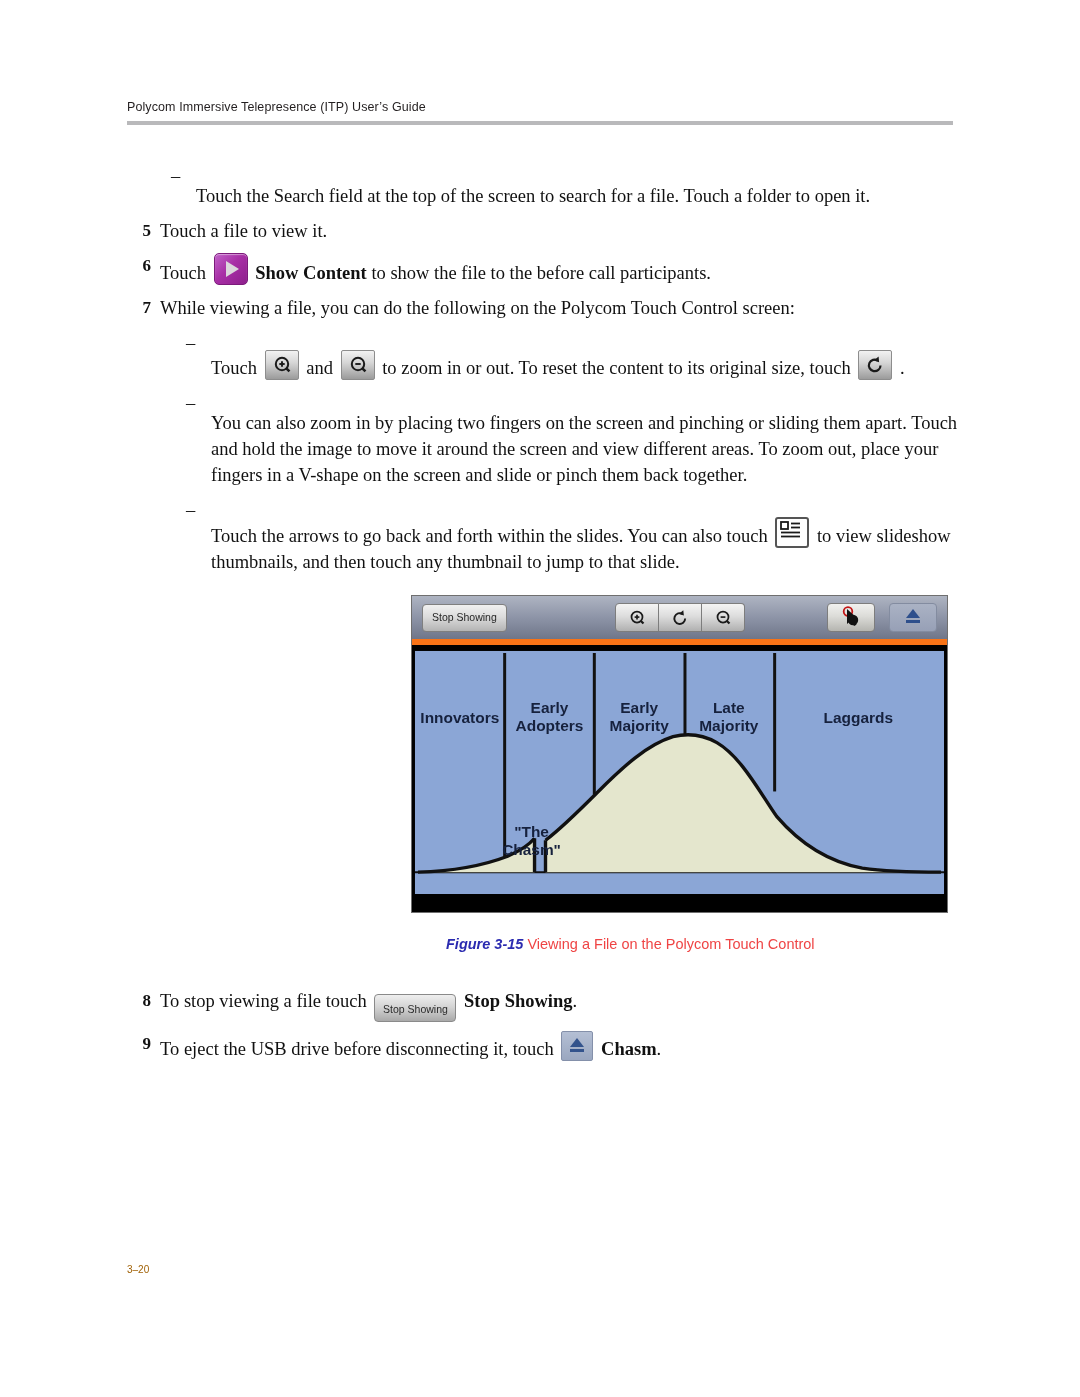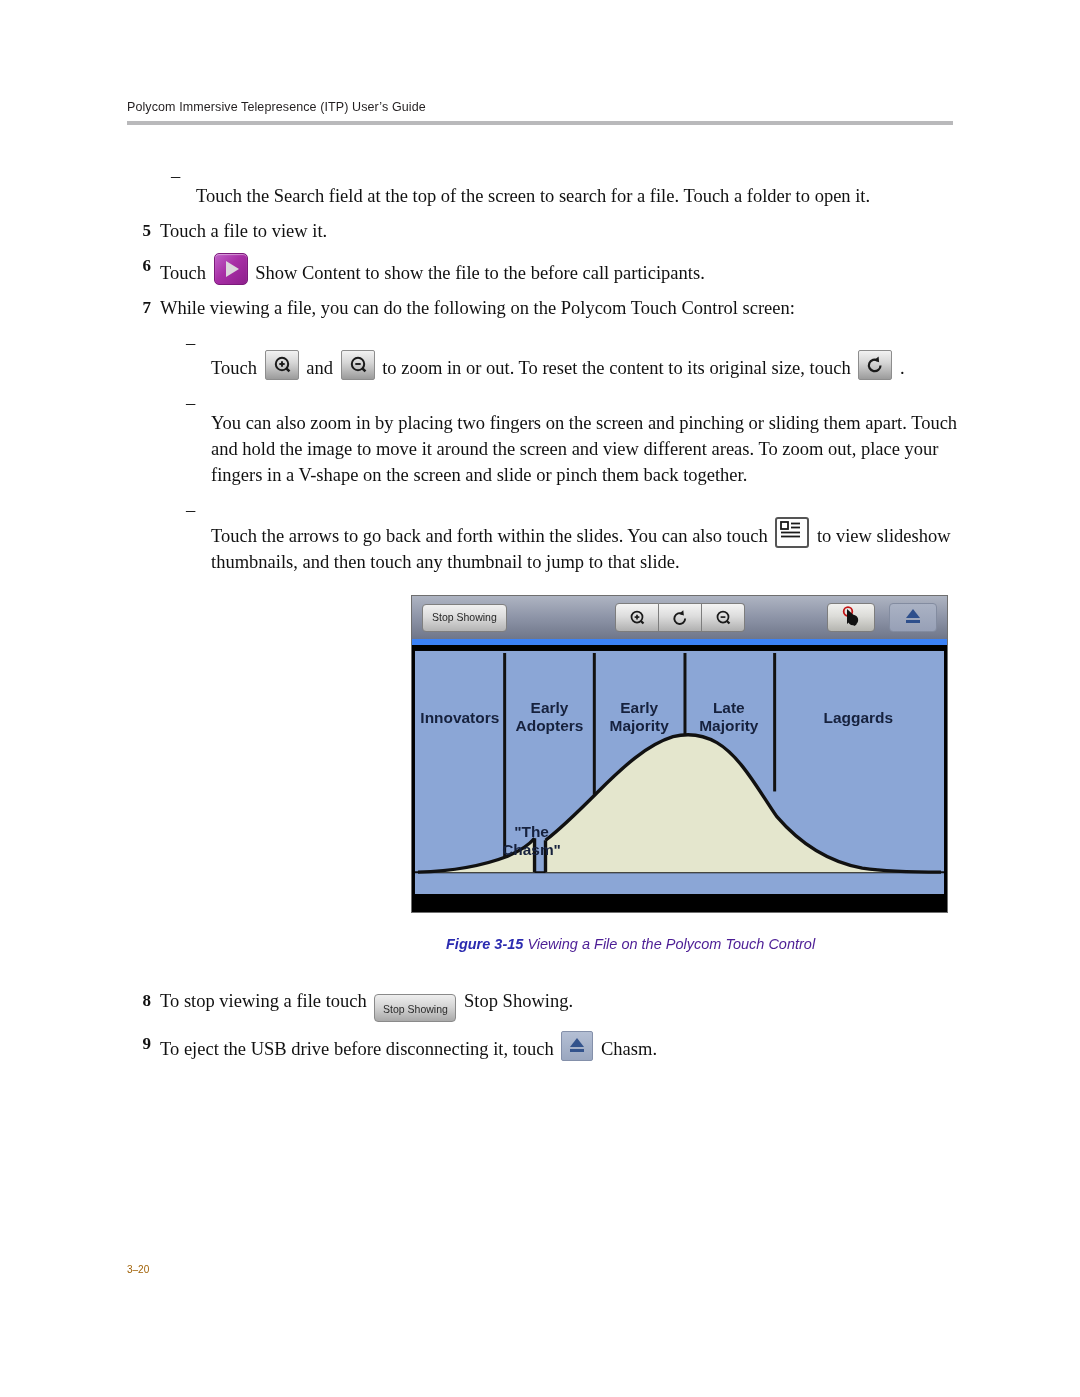--- a/index.html
+++ b/index.html
@@ -85,21 +85,21 @@
   .dash-body {
     flex: 1;
     font-size: 18.5px;
     line-height: 26px;
     margin-top: 20px;
   }
 
   .indent-1 { margin-left: 48px; }
   .indent-top { margin-left: 33px; }
 
-  b, .bold { font-weight: normal; margin-top: 6px; }
+  b, .bold { font-weight: bold; margin-top: 6px; }
 
   
   .inl {
     display: inline-block;
     vertical-align: -6px;
     margin: 0 3px;
   }
 
   
   .ico-showcontent {
@@ -264,42 +264,41 @@
   }
   .tb-eject::after {
     content: "";
     position: absolute;
     left: 16px; top: 16px;
     width: 14px; height: 3px;
     background: #2e4f8c;
   }
 
   .device-canvas {
-    background: #3b82f6;
+    background: #f97316;
     padding: 6px 0 0 0;
   }
   .chart-area { display: block; width: 100%; }
 
   
   .fig-caption {
     position: absolute;
     left: 446px;
     top: 936px;
     font-family: "Liberation Sans", sans-serif;
     font-size: 14.5px;
     white-space: nowrap;
   }
   .fig-caption .fc-label {
     font-weight: bold;
     font-style: italic;
     color: #2b2bb0;
   }
   .fig-caption .fc-text {
-    font-style: italic;
-    color: #4c1d95;
+    color: #ef4444;
   }
 
   
   .bottom-steps {
     position: absolute;
     left: 127px;
     top: 988px;
     width: 840px;
   }
 

